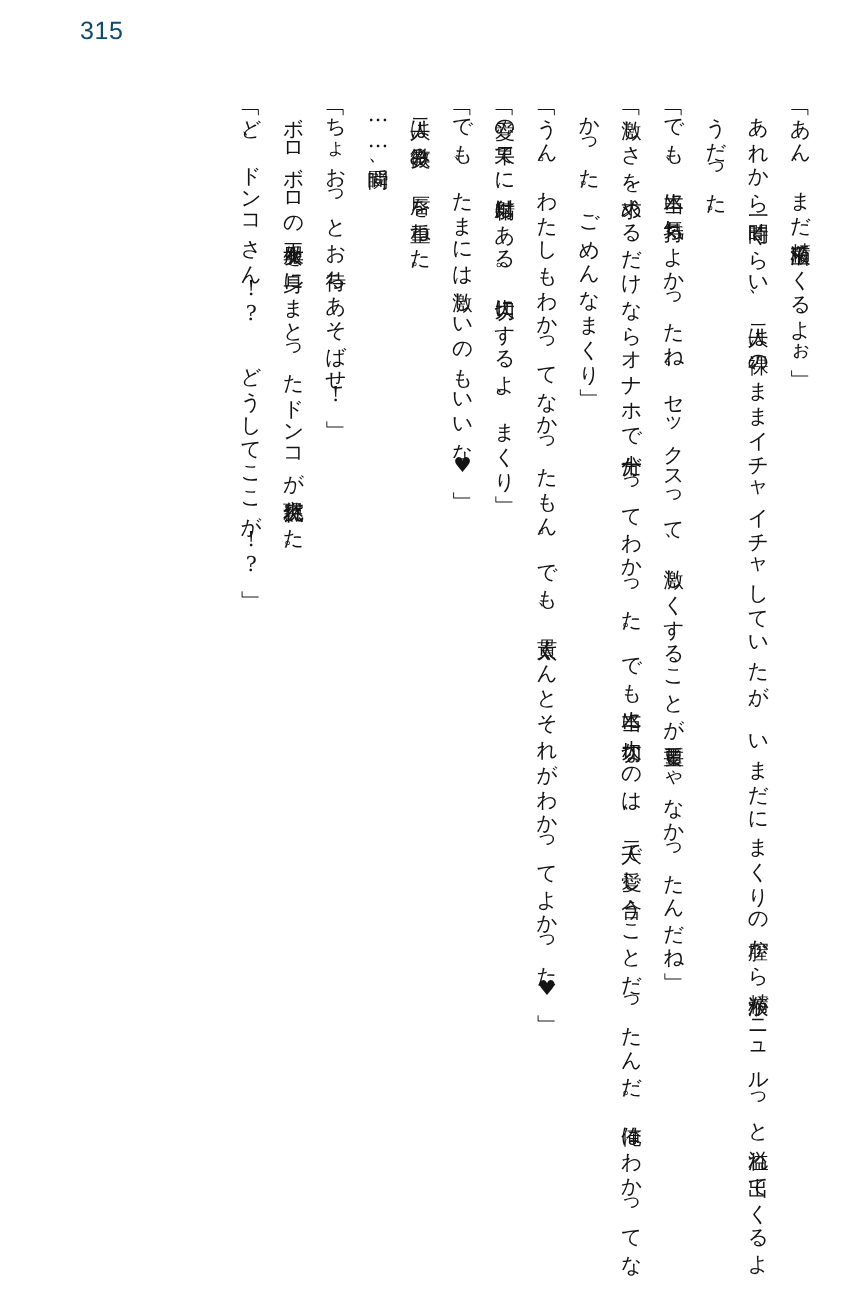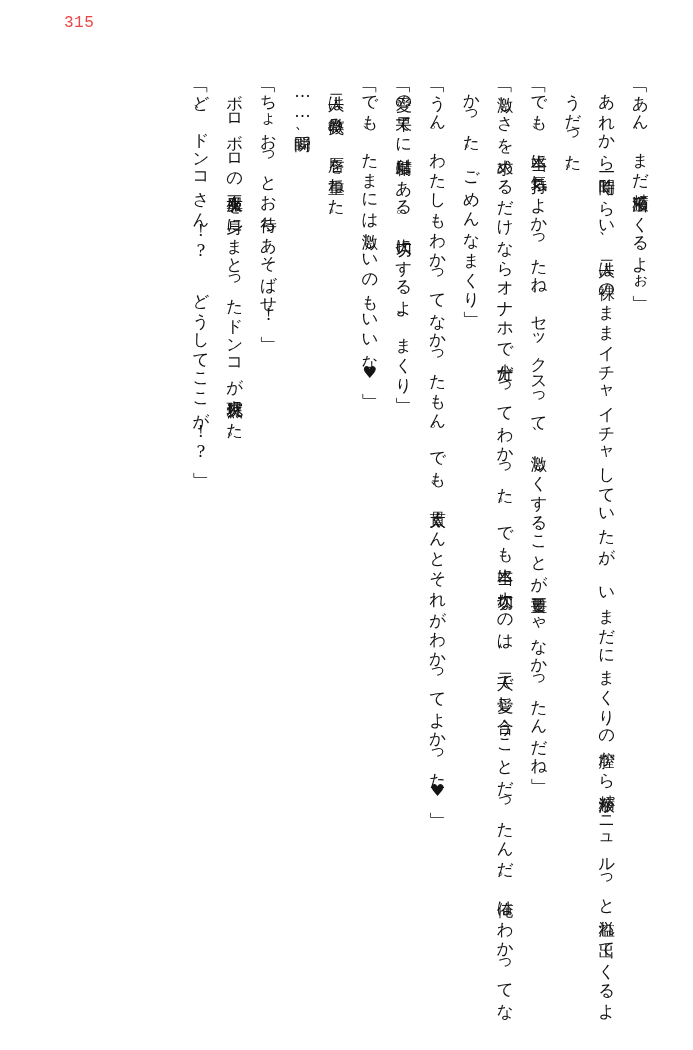--- a/index.html
+++ b/index.html
@@ -20,23 +20,23 @@
     position: relative;
     width: 693px;
     height: 1050px;
     box-sizing: border-box;
   }
 
   .page-number {
     position: absolute;
     top: 14px;
     left: 64px;
-    font-size: 16px;
-    font-family: Liberation Mono, monospace;
-    color: #ef4444;
+    font-size: 20px;
+    font-family: Liberation Sans, sans-serif;
+    color: #0c4a6e;
     letter-spacing: 0.5px;
   }
 
   .body-text {
     position: absolute;
     top: 82px;
     right: 36px;
     height: 930px;
     width: 610px;
     writing-mode: vertical-rl;

